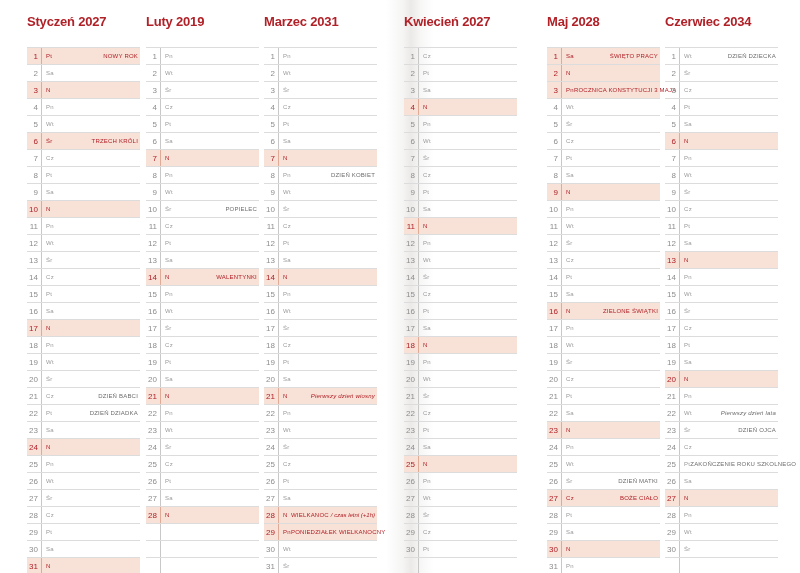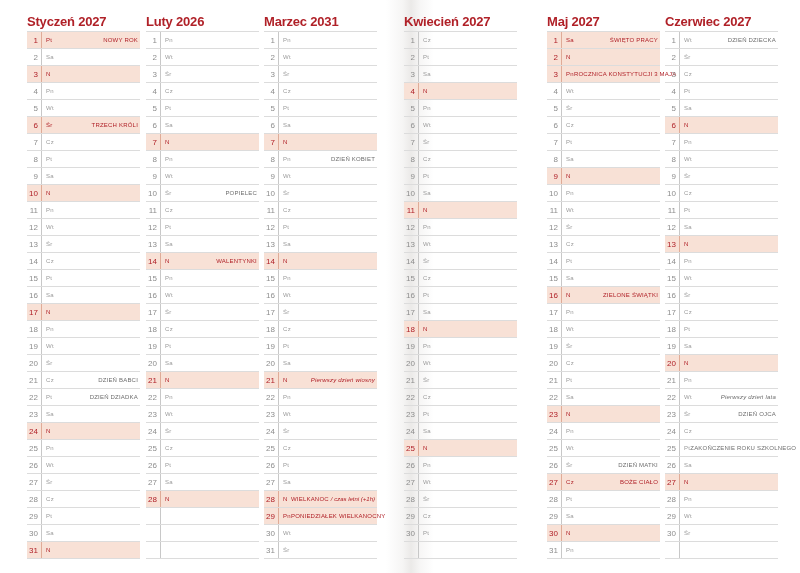--- a/index.html
+++ b/index.html
@@ -15,21 +15,21 @@
       rgba(120,110,100,0.07) 35%,
       rgba(120,110,100,0.15) 52%,
       rgba(120,110,100,0.06) 72%,
       rgba(120,110,100,0) 100%);
   }
   .month{position:absolute;top:14px;width:113px;}
   .m0{left:27px}.m1{left:146px}.m2{left:264px}
   .m3{left:404px}.m4{left:547px}.m5{left:665px}
   .title{
     font-size:13px;font-weight:700;color:#b02128;
-    letter-spacing:-0.2px;height:16px;margin-bottom:1px;white-space:nowrap;
+    letter-spacing:-0.2px;height:16px;margin-bottom:17px;white-space:nowrap;
   }
   .rows{border-top:1px solid #dcdcdc;}
   .row{
     height:17px;box-sizing:border-box;border-bottom:1px solid #dcdcdc;
     display:flex;align-items:center;position:relative;
   }
   .row.hl{background:#f8e1d6;}
   .num{
     width:15px;flex:0 0 15px;height:100%;box-sizing:border-box;
     display:flex;align-items:center;justify-content:flex-end;
@@ -180,21 +180,21 @@
           <span class="num">30</span>
           <span class="wd">Sa</span>
         </div>
         <div class="row hl">
           <span class="num">31</span>
           <span class="wd">N</span>
         </div>
       </div>
     </div>
     <div class="month m1">
-      <div class="title">Luty 2026</div>
+      <div class="title">Luty 2019</div>
       <div class="rows">
         <div class="row">
           <span class="num">1</span>
           <span class="wd">Pn</span>
         </div>
         <div class="row">
           <span class="num">2</span>
           <span class="wd">Wt</span>
         </div>
         <div class="row">
@@ -570,21 +570,21 @@
         <div class="row">
           <span class="num">30</span>
           <span class="wd">Pt</span>
         </div>
         <div class="row blank">
           <span class="ghost"></span>
         </div>
       </div>
     </div>
     <div class="month m4">
-      <div class="title">Maj 2027</div>
+      <div class="title">Maj 2028</div>
       <div class="rows">
         <div class="row hl">
           <span class="num">1</span>
           <span class="wd">Sa</span>
           <span class="note red">ŚWIĘTO PRACY</span>
         </div>
         <div class="row hl">
           <span class="num">2</span>
           <span class="wd">N</span>
         </div>
@@ -704,21 +704,21 @@
           <span class="num">30</span>
           <span class="wd">N</span>
         </div>
         <div class="row">
           <span class="num">31</span>
           <span class="wd">Pn</span>
         </div>
       </div>
     </div>
     <div class="month m5">
-      <div class="title">Czerwiec 2027</div>
+      <div class="title">Czerwiec 2034</div>
       <div class="rows">
         <div class="row">
           <span class="num">1</span>
           <span class="wd">Wt</span>
           <span class="note gray">DZIEŃ DZIECKA</span>
         </div>
         <div class="row">
           <span class="num">2</span>
           <span class="wd">Śr</span>
         </div>

